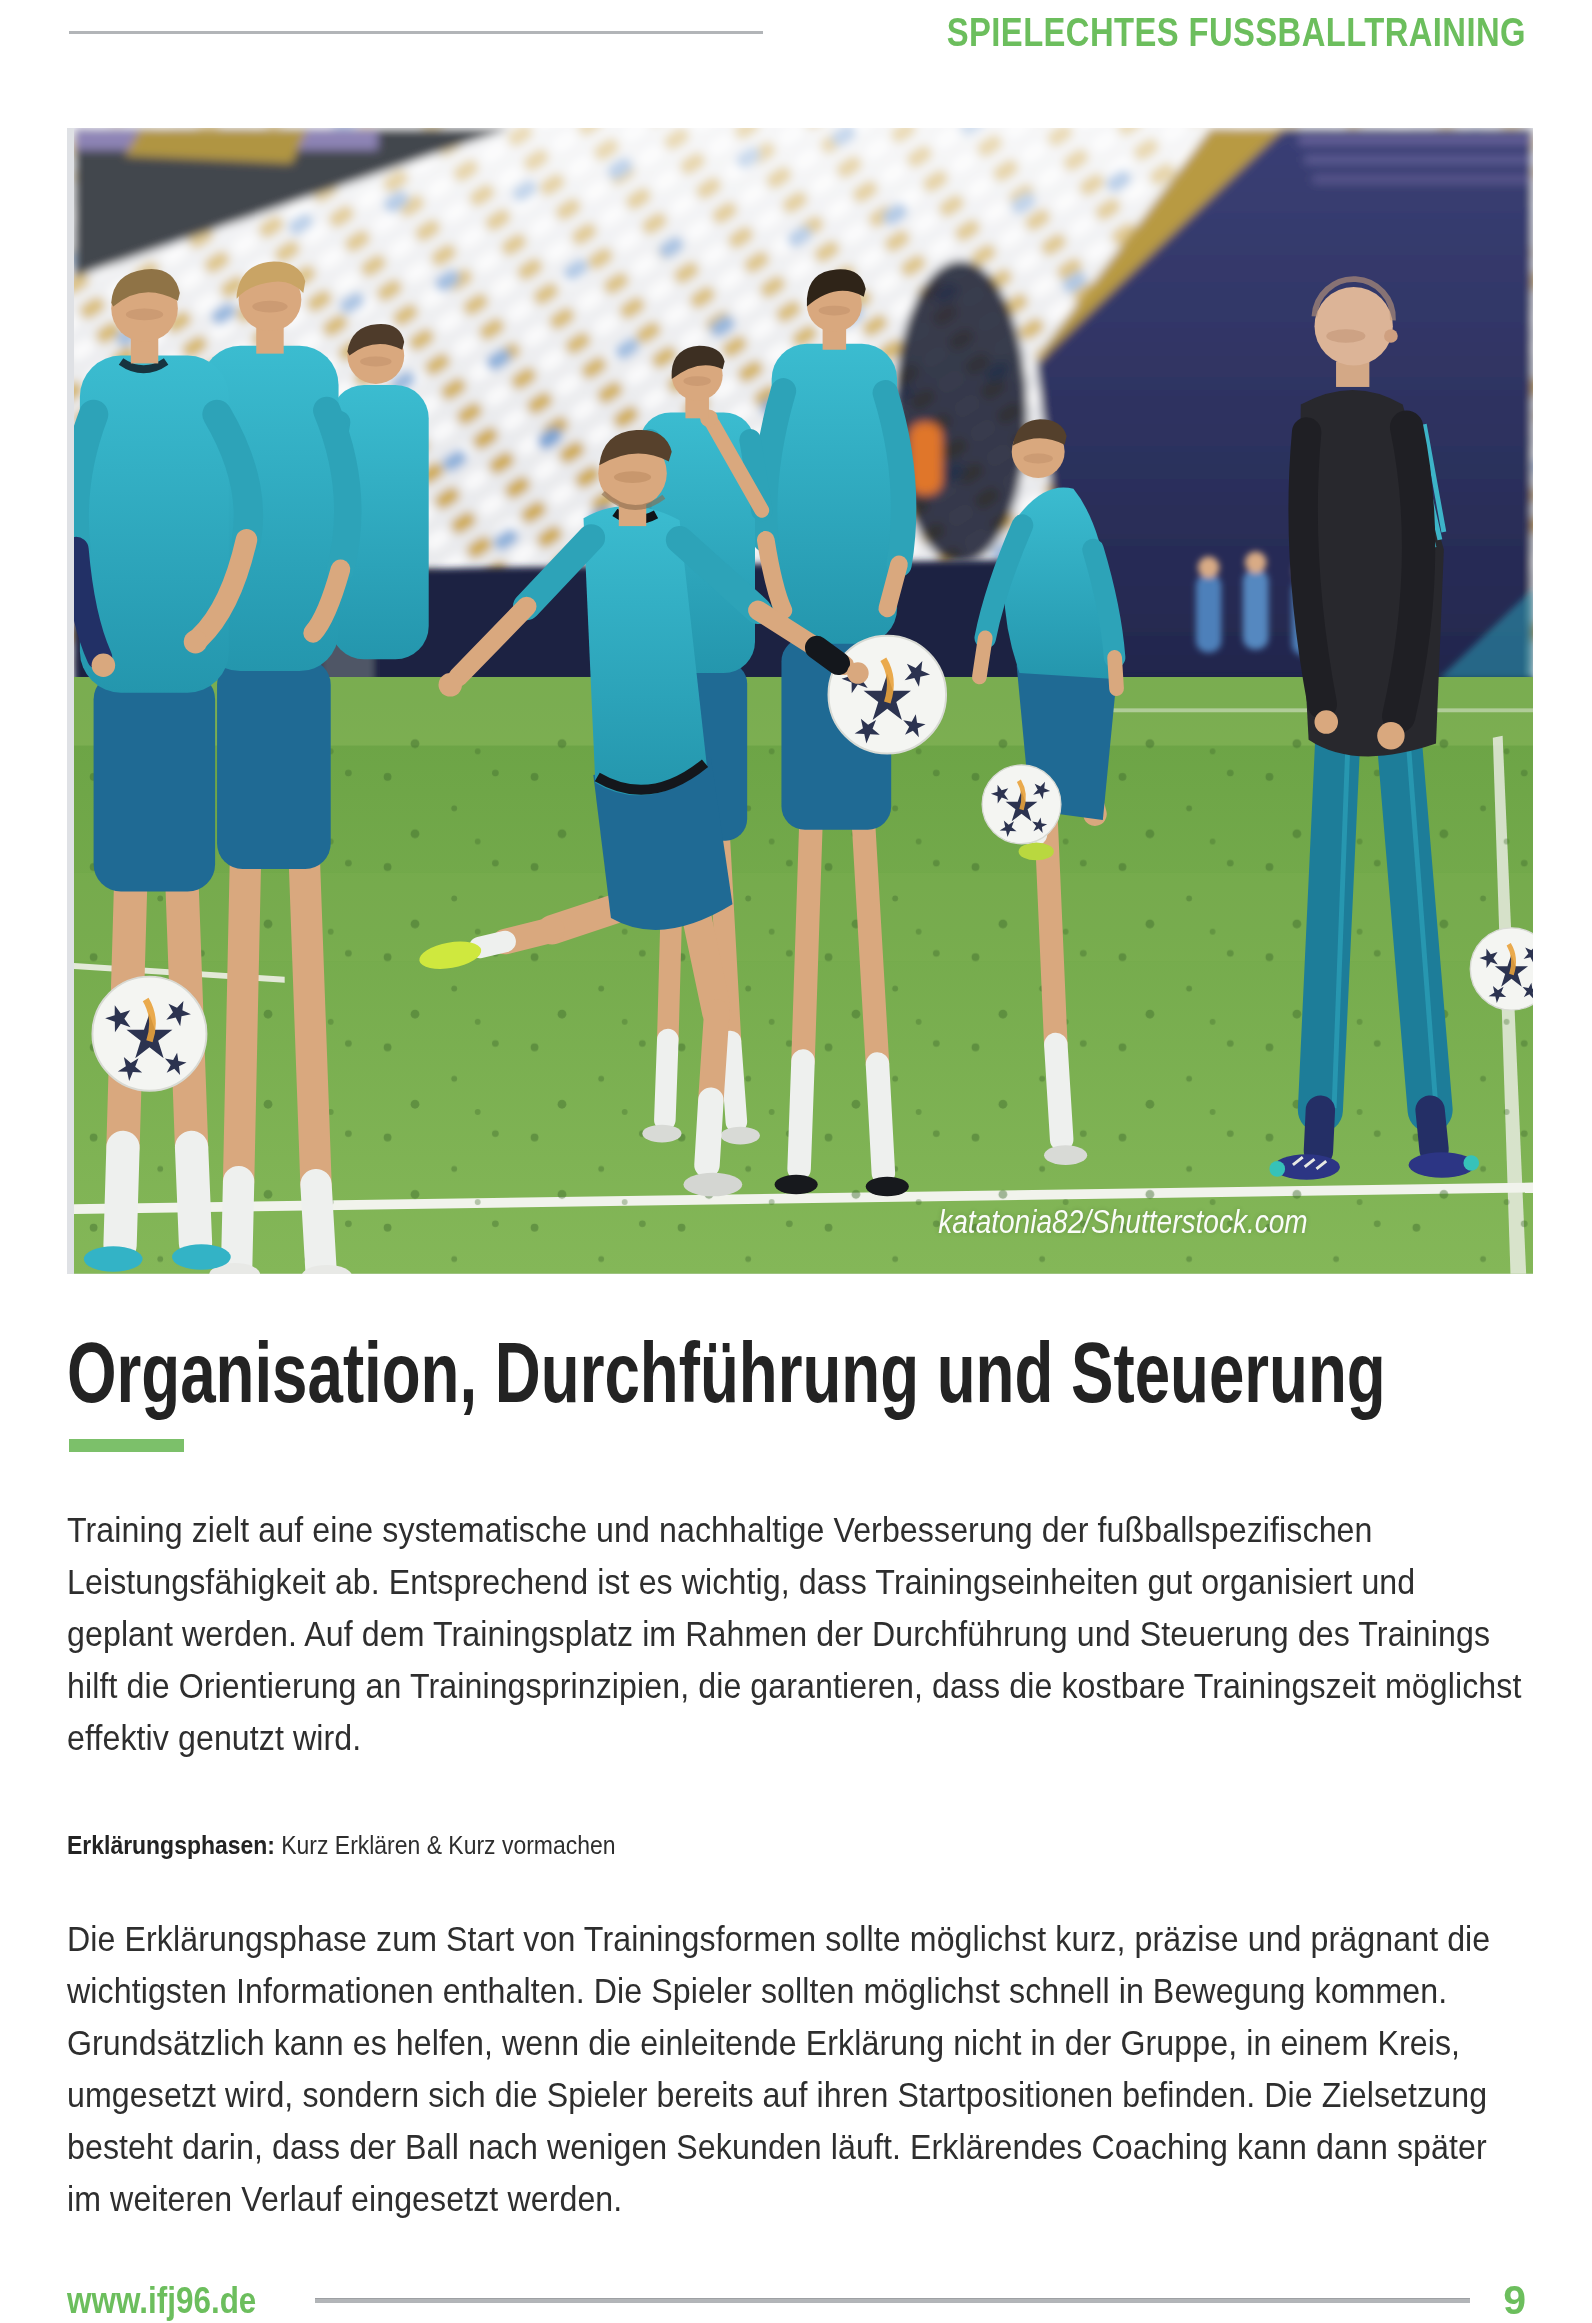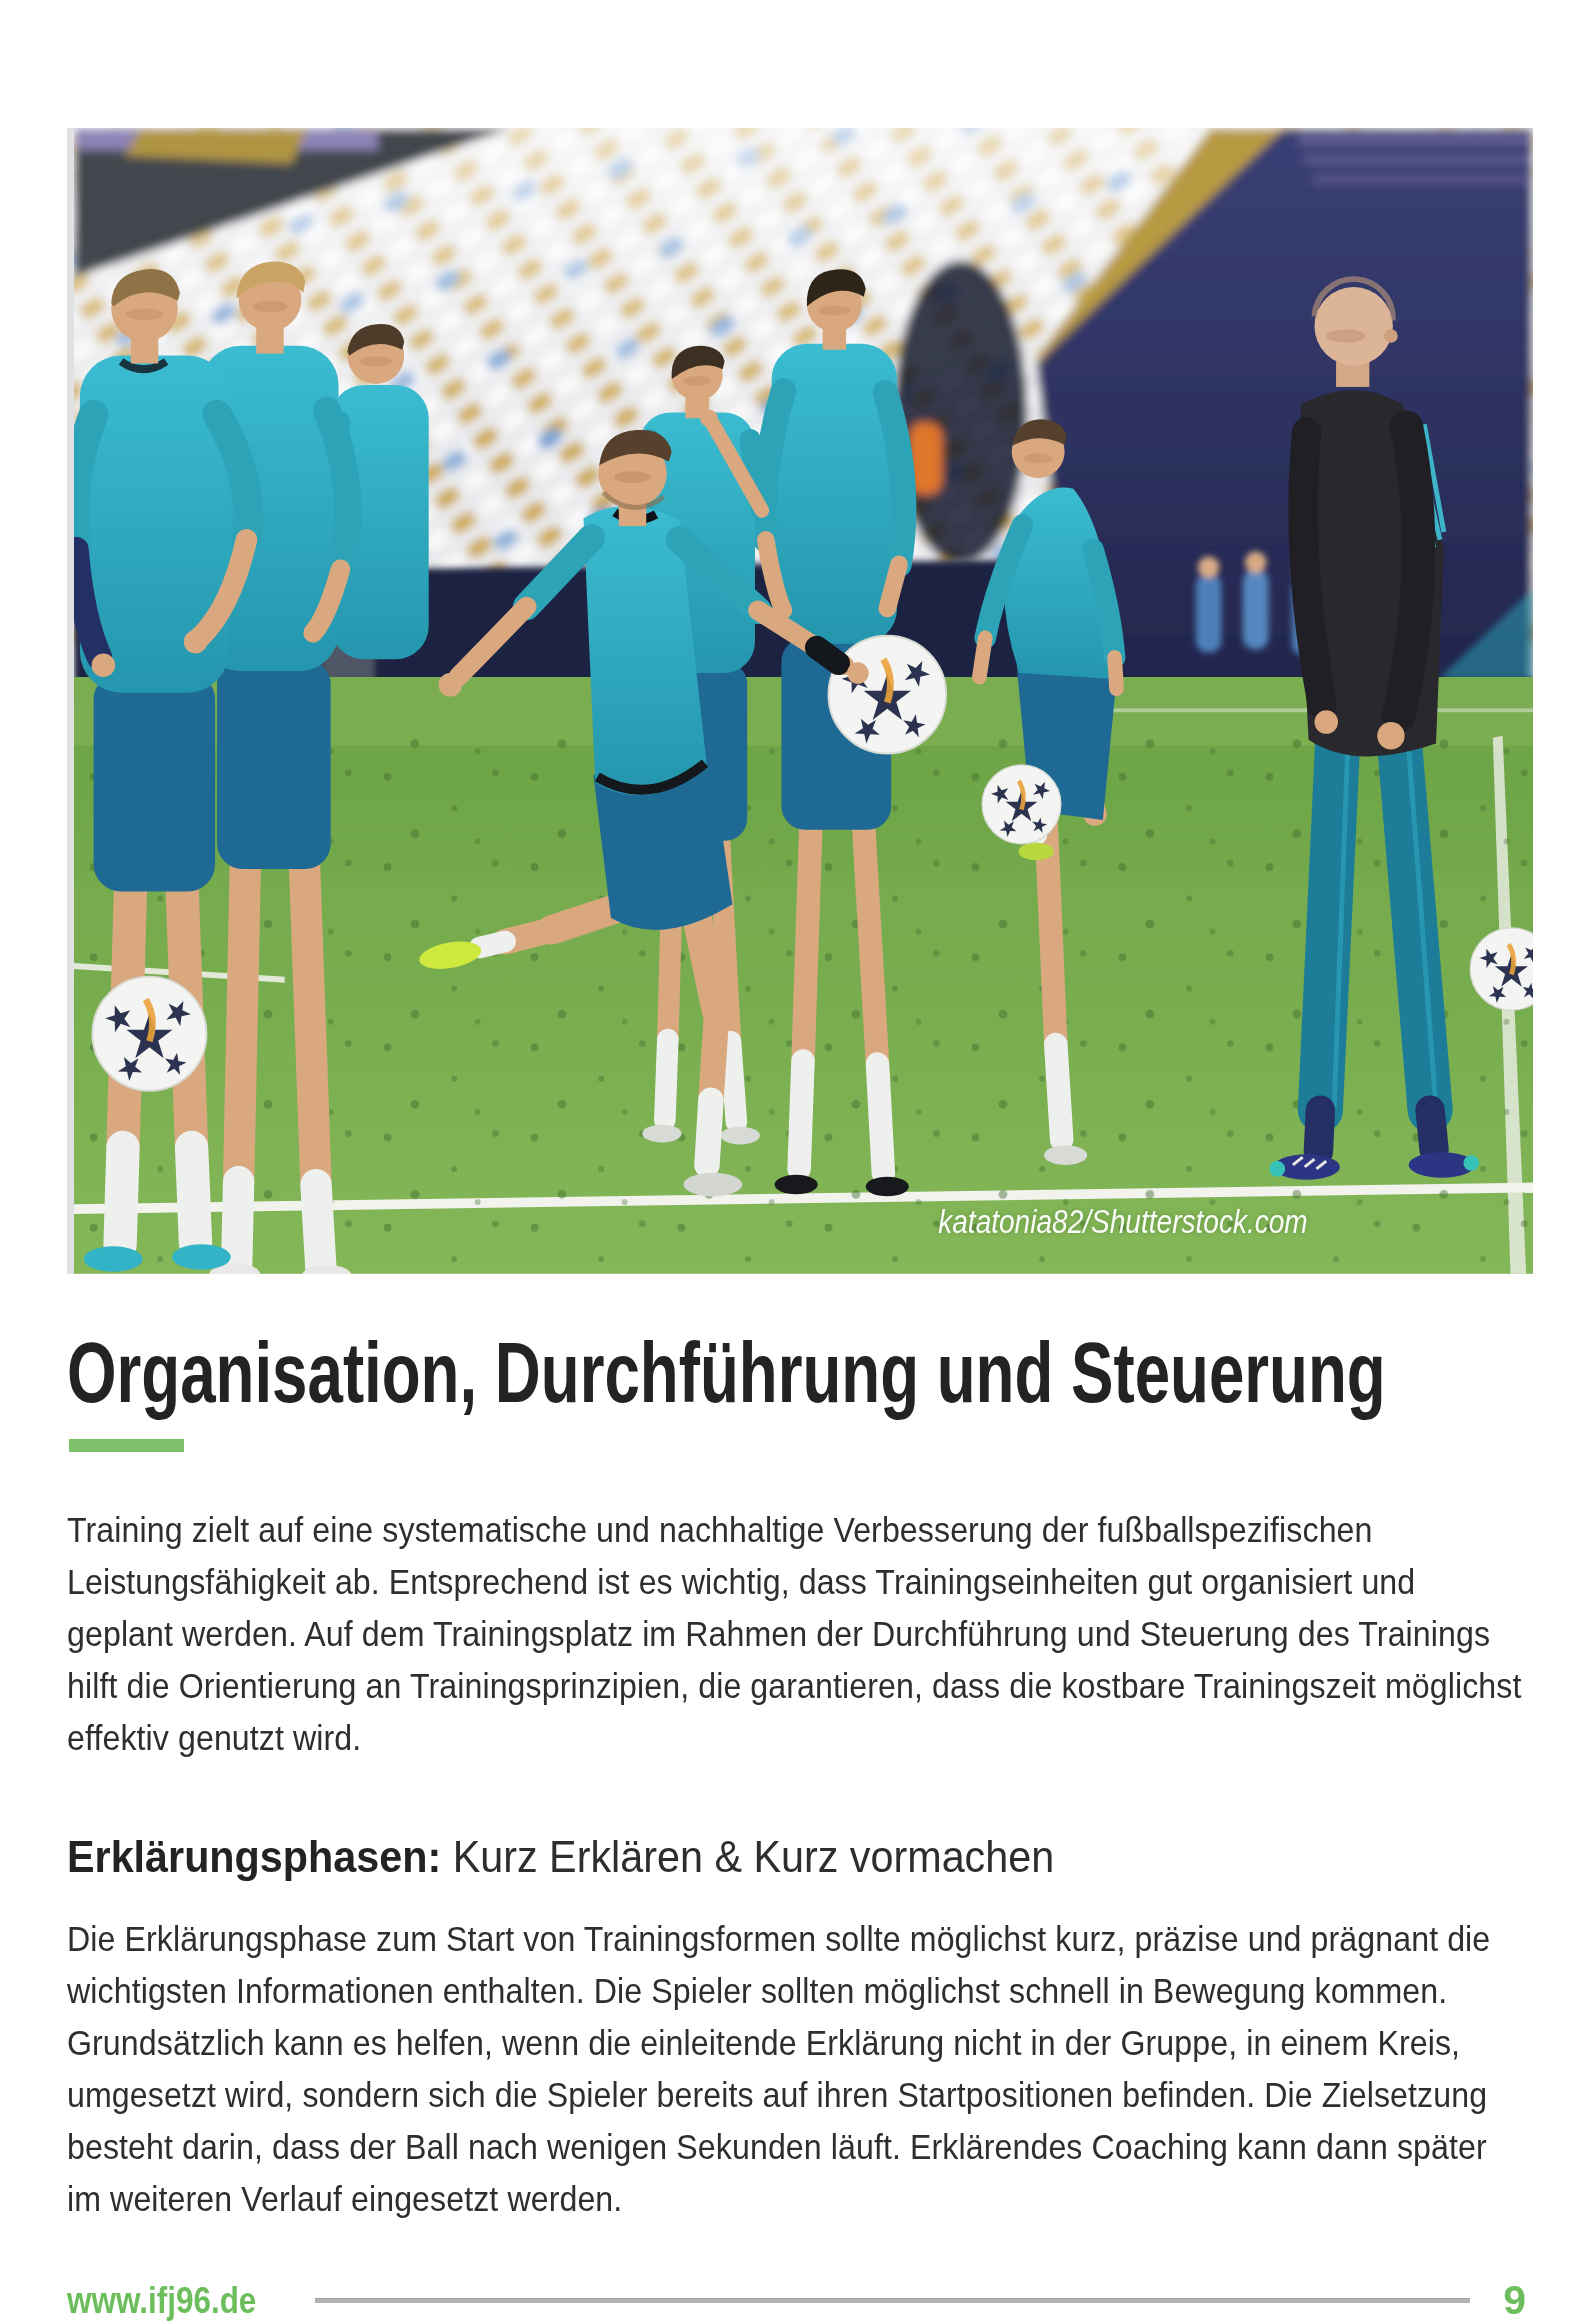--- a/index.html
+++ b/index.html
@@ -25,34 +25,38 @@
   
   .headline{position:absolute;left:67px;top:1325px;margin:0;font-size:86px;line-height:1.1;color:#232323;font-weight:bold;}
   .headline span{display:inline-block;transform:scaleX(.74);transform-origin:0 50%;white-space:nowrap;letter-spacing:0;}
   .accent-bar{position:absolute;left:69px;top:1439px;width:115px;height:12.7px;background:#7cc06a;}
   .body-para{
     position:absolute;left:67px;margin:0;width:1588px;font-size:35px;line-height:52px;color:#2e2e2e;
     transform:scaleX(.918);transform-origin:0 0;letter-spacing:0.1px;
   }
   .para1{top:1504px;}
   .para2{top:1913px;}
-  .subhead{position:absolute;left:67px;top:1831px;font-size:45px;color:#2e2e2e;}
+  .subhead{position:absolute;left:67px;top:1831px;font-size:25px;color:#2e2e2e;}
   .subhead .line{display:inline-block;transform:scaleX(.918);transform-origin:0 50%;white-space:nowrap;}
   .subhead b{font-weight:bold;color:#232323;}
   
   .pagefoot{position:absolute;left:67px;right:67px;top:2274px;height:53px;display:flex;align-items:center;}
   .site{color:#6cbe5d;font-weight:bold;font-size:37px;display:inline-block;transform:scaleX(.85);transform-origin:0 50%;white-space:nowrap;cursor:pointer;}
   .pagefoot .rule{flex:1;height:3.9px;background:#b2b5b8;margin:0 33px 0 25.5px;border-top:1px solid #9da0a3;}
   .pagenum{color:#6cbe5d;font-weight:bold;font-size:41px;}
 </style>
 </head>
 <body>
 
 <div class="page">
 
+  <header class="topbar">
+    <div class="rule"></div>
+    <div class="topbar-title">SPIELECHTES FUSSBALLTRAINING</div>
+  </header>
 
   <figure class="photo">
     <svg width="1459" height="1146" viewBox="0 0 1489 1169">
       <defs>
         <linearGradient id="shirtG" x1="0" y1="0" x2="0" y2="1">
           <stop offset="0" stop-color="#3bbcd0"></stop>
             <stop offset="1" stop-color="#2496ad"></stop>
         </linearGradient>
         <linearGradient id="grassG" x1="0" y1="0" x2="0" y2="1">
           <stop offset="0" stop-color="#6aa244"></stop>

